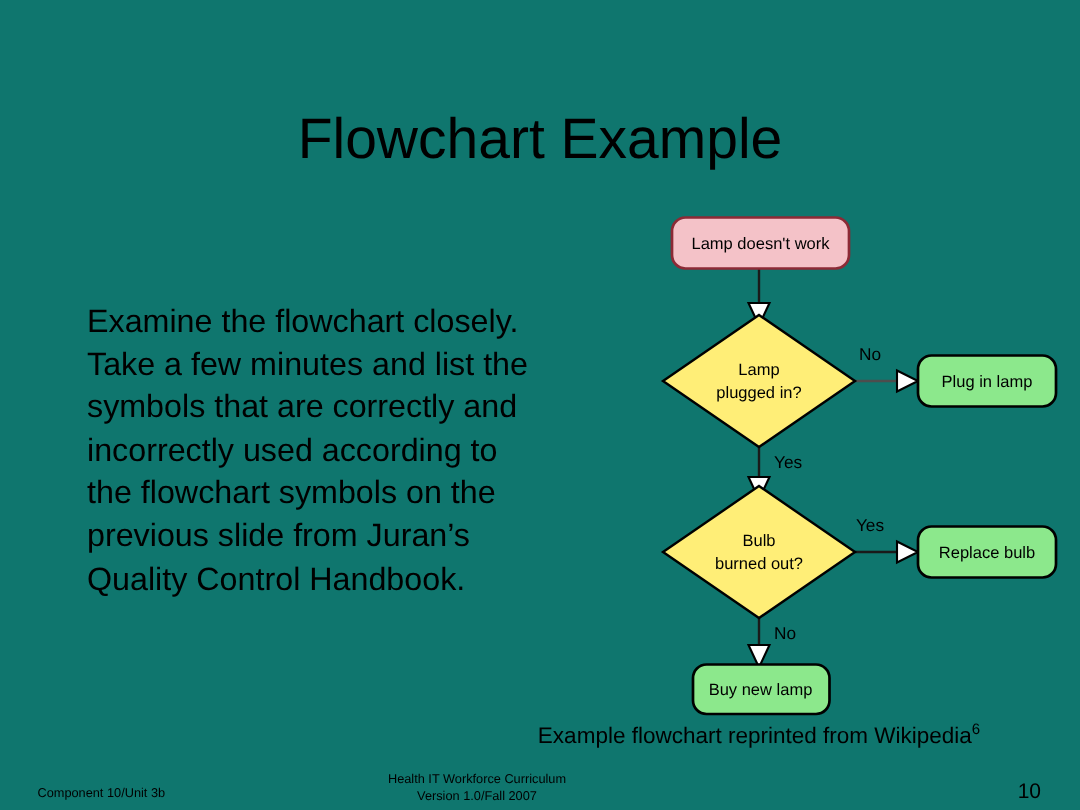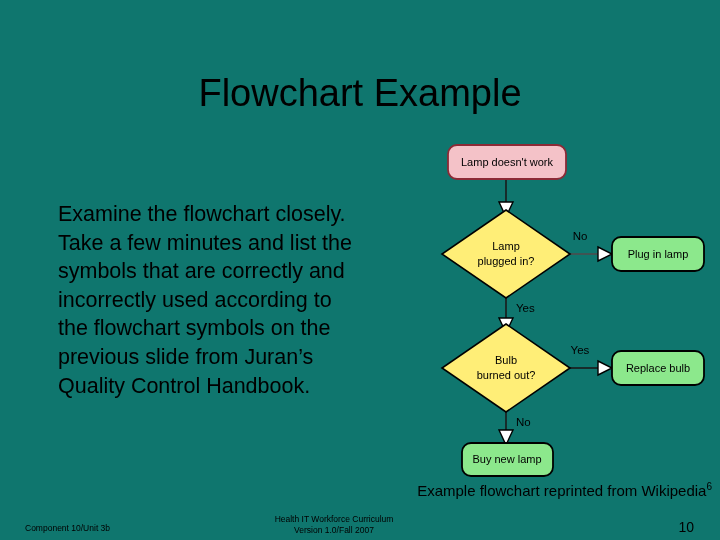--- a/index.html
+++ b/index.html
@@ -69,21 +69,21 @@
     font-size: 11.5px;
     fill: #000000;
   }
 
   
   #caption {
     position: absolute;
     left: 300px;
     top: 478px;
     width: 412px;
-    text-align: right;
+    text-align: center;
     font-size: 15px;
     line-height: 18px;
     color: #000000;
     white-space: nowrap;
   }
   #caption .sup {
     font-size: 10px;
     vertical-align: super;
   }
 
@@ -99,21 +99,20 @@
   }
   #footer-center {
     position: absolute;
     left: 0;
     top: 514px;
     width: 636px;
     text-align: center;
     font-size: 8.5px;
     line-height: 11px;
     color: #000000;
-    padding-left: 16px;
   }
   #footer-page {
     position: absolute;
     right: 26px;
     top: 521px;
     font-size: 14px;
     line-height: 12px;
     color: #000000;
   }
 </style>

